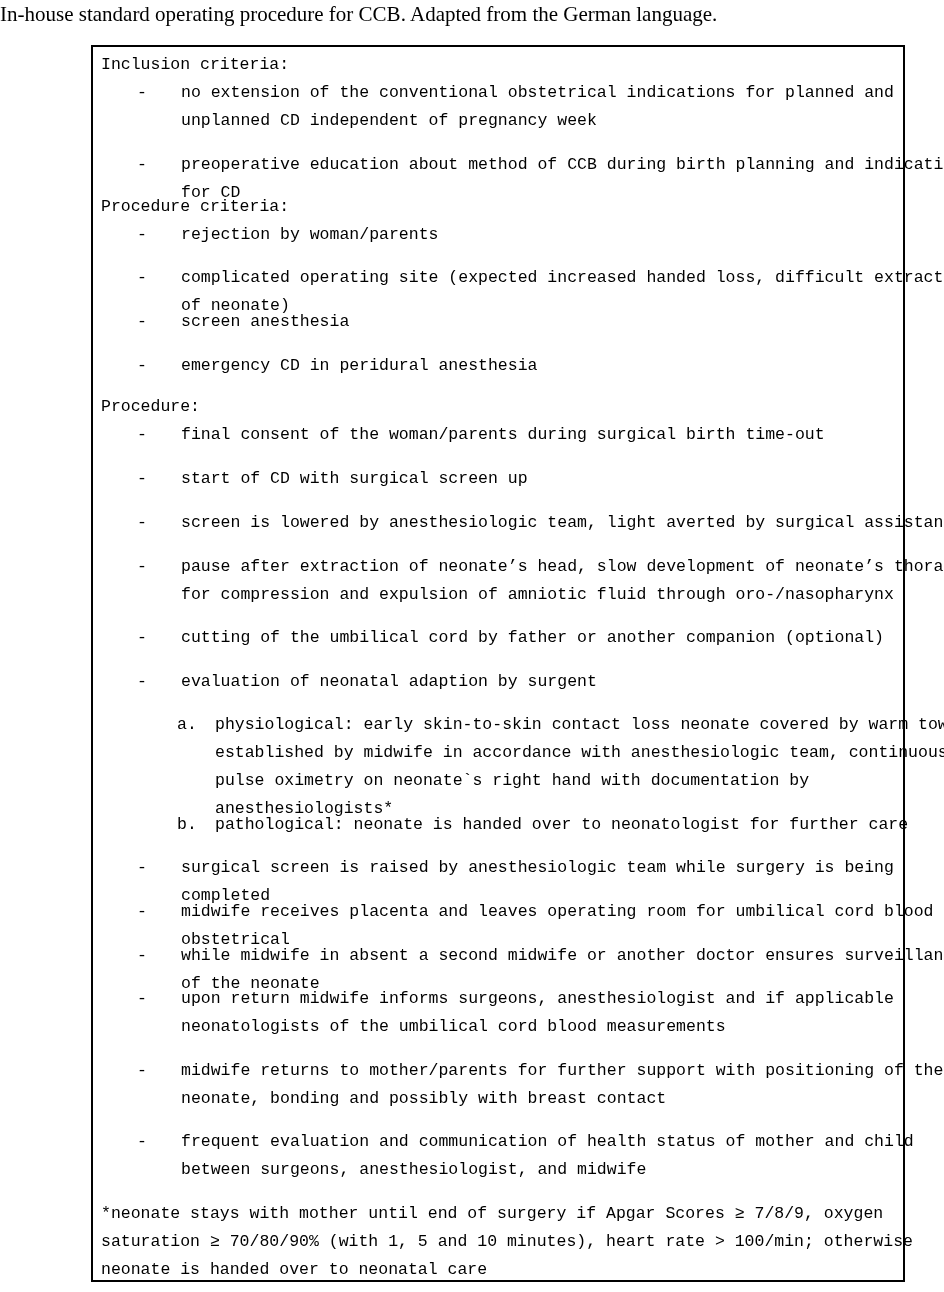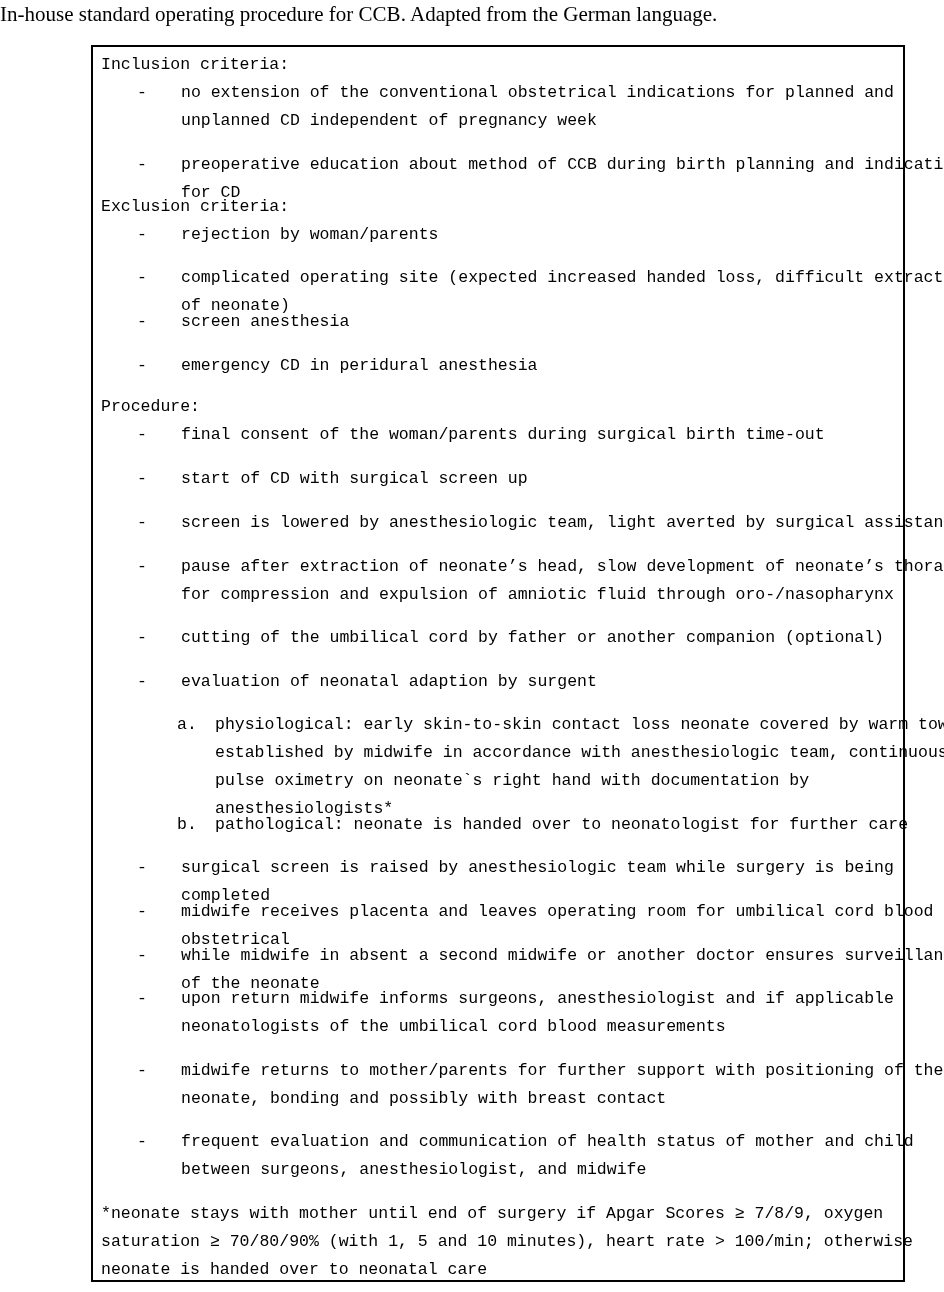--- a/index.html
+++ b/index.html
@@ -22,21 +22,21 @@
   <div class="sec" style="top:8px">Inclusion criteria:</div>
   <div class="item" style="top:32px">
       <span class="dash">-</span>
       <span class="txt">no extension of the conventional obstetrical indications for planned and unplanned CD independent of pregnancy week</span>
     </div>
   <div class="item" style="top:104px">
       <span class="dash">-</span>
       <span class="txt">preoperative education about method of CCB during birth planning and indication for CD</span>
     </div>
 
-  <div class="sec" style="top:150px">Exclusion criteria:</div>
+  <div class="sec" style="top:150px">Procedure criteria:</div>
   <div class="item" style="top:174px">
       <span class="dash">-</span>
       <span class="txt">rejection by woman/parents</span>
     </div>
   <div class="item" style="top:217px">
       <span class="dash">-</span>
       <span class="txt">complicated operating site (expected increased handed loss, difficult extraction of neonate)</span>
     </div>
   <div class="item" style="top:261px">
       <span class="dash">-</span>

